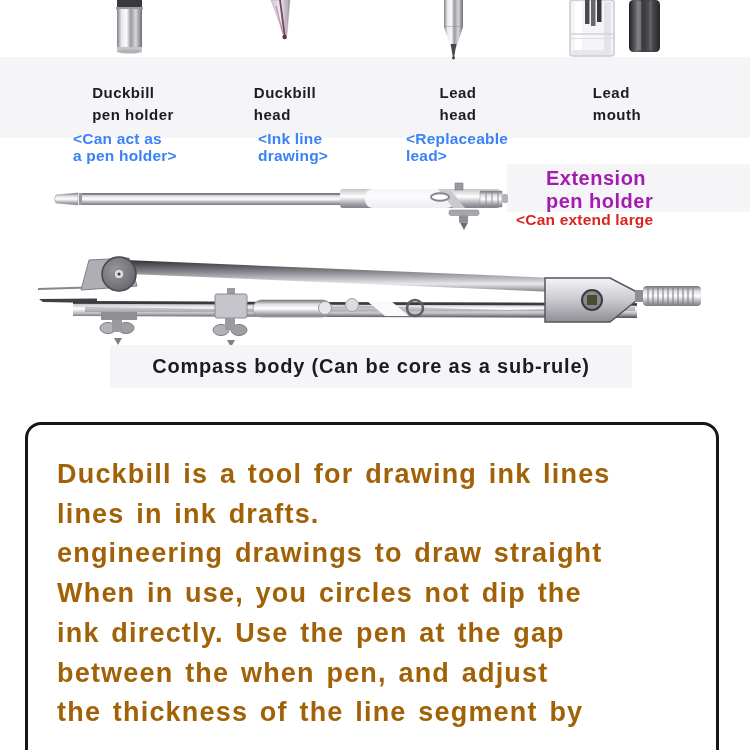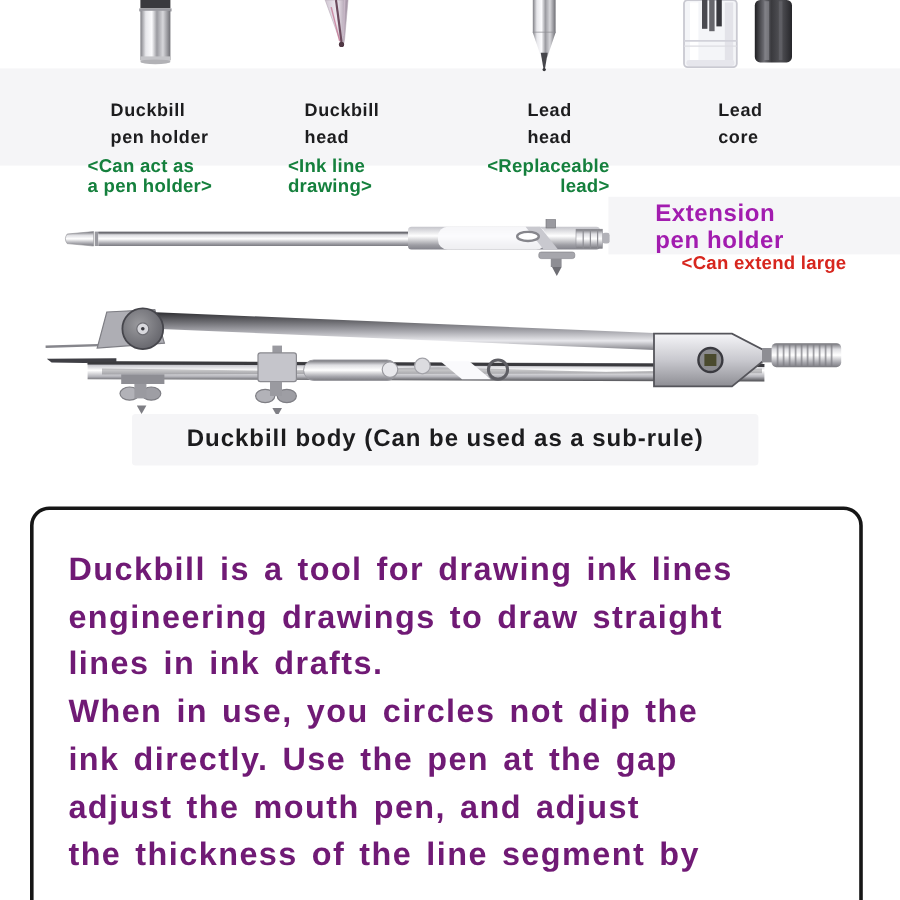--- a/index.html
+++ b/index.html
@@ -9,32 +9,32 @@
   #band-labels{left:0;top:57px;width:750px;height:81px}
   #band-ext{left:507px;top:164px;width:243px;height:48px}
   #band-caption{left:110px;top:345px;width:522px;height:43px;border-radius:3px}
   svg{position:absolute;display:block}
   #photos-svg{left:0;top:0;width:750px;height:62px}
   #rod-svg{left:40px;top:180px;width:470px;height:55px}
   #compass-svg{left:25px;top:248px;width:700px;height:100px}
   .part-label{position:absolute;top:82px;transform:translateX(-50%);text-align:left;
     font-size:15px;line-height:21.5px;color:#1d1d1f;letter-spacing:.5px;white-space:nowrap}
   .pl-1{left:133px}.pl-2{left:285px}.pl-3{left:458px}.pl-4{left:617px}
-  .part-note{position:absolute;top:130px;font-size:15.5px;line-height:17px;color:#15803d;
+  .part-note{position:absolute;top:130px;font-size:15.5px;line-height:17px;color:#3b82f6;
     letter-spacing:.2px;white-space:nowrap}
-  .pn-1{left:73px}.pn-2{left:240px}.pn-3{left:457px;transform:translateX(-50%);text-align:right}
+  .pn-1{left:73px}.pn-2{left:258px}.pn-3{left:457px;transform:translateX(-50%);text-align:left}
   #ext-label{position:absolute;left:546px;top:167px;font-size:20px;line-height:22.5px;
     color:#a21caf;letter-spacing:.5px;white-space:nowrap}
-  #ext-note{position:absolute;left:568px;top:212px;font-size:15.5px;line-height:16.5px;
+  #ext-note{position:absolute;left:516px;top:212px;font-size:15.5px;line-height:16.5px;
     color:#d7261e;letter-spacing:.2px;white-space:nowrap}
   #caption-text{width:100%;height:100%;text-align:center;line-height:43px;font-size:20px;
     letter-spacing:.8px;color:#1c1c1e;white-space:nowrap}
   #desc-box{position:absolute;left:25px;top:422px;width:694px;height:390px;background:#ffffff;
     border:3px solid #161616;border-radius:16px;padding:30px 0 0 29px}
-  .desc-line{font-size:27px;line-height:39.7px;color:#701a75;letter-spacing:1.2px;
+  .desc-line{font-size:27px;line-height:39.7px;color:#a16207;letter-spacing:1.2px;
     word-spacing:3px;white-space:nowrap}
 </style>
 </head>
 <body>
 
 <div>
 
   <div class="band" id="band-labels"></div>
   <div class="band" id="band-ext"></div>
 
@@ -105,21 +105,21 @@
   <div class="part-label pl-2">
     <div>Duckbill</div>
     <div>head</div>
   </div>
   <div class="part-label pl-3">
     <div>Lead</div>
     <div>head</div>
   </div>
   <div class="part-label pl-4">
     <div>Lead</div>
-    <div>core</div>
+    <div>mouth</div>
   </div>
 
   <div class="part-note pn-1">
     <div>&lt;Can act as</div>
     <div>a pen holder&gt;</div>
   </div>
   <div class="part-note pn-2">
     <div>&lt;Ink line</div>
     <div>drawing&gt;</div>
   </div>
@@ -241,26 +241,26 @@
     <line x1="638" y1="39" x2="638" y2="57" stroke="#7e7e84" stroke-width="1.5" opacity=".7"></line>
     <line x1="643" y1="39" x2="643" y2="57" stroke="#7e7e84" stroke-width="1.5" opacity=".7"></line>
     <line x1="648" y1="39" x2="648" y2="57" stroke="#7e7e84" stroke-width="1.5" opacity=".7"></line>
     <line x1="653" y1="39" x2="653" y2="57" stroke="#7e7e84" stroke-width="1.5" opacity=".7"></line>
     <line x1="658" y1="39" x2="658" y2="57" stroke="#7e7e84" stroke-width="1.5" opacity=".7"></line>
     <line x1="663" y1="39" x2="663" y2="57" stroke="#7e7e84" stroke-width="1.5" opacity=".7"></line>
     <line x1="668" y1="39" x2="668" y2="57" stroke="#7e7e84" stroke-width="1.5" opacity=".7"></line>
   </svg>
 
   <div class="band" id="band-caption">
-    <div id="caption-text">Duckbill body (Can be used as a sub-rule)</div>
+    <div id="caption-text">Compass body (Can be core as a sub-rule)</div>
   </div>
 
   <div id="desc-box">
     <div class="desc-line">Duckbill is a tool for drawing ink lines</div>
+    <div class="desc-line">lines in ink drafts.</div>
     <div class="desc-line">engineering drawings to draw straight</div>
-    <div class="desc-line">lines in ink drafts.</div>
     <div class="desc-line">When in use, you circles not dip the</div>
     <div class="desc-line">ink directly. Use the pen at the gap</div>
-    <div class="desc-line">adjust the mouth pen, and adjust</div>
+    <div class="desc-line">between the when pen, and adjust</div>
     <div class="desc-line">the thickness of the line segment by</div>
   </div>
 
 </div>
 
 </body></html>

